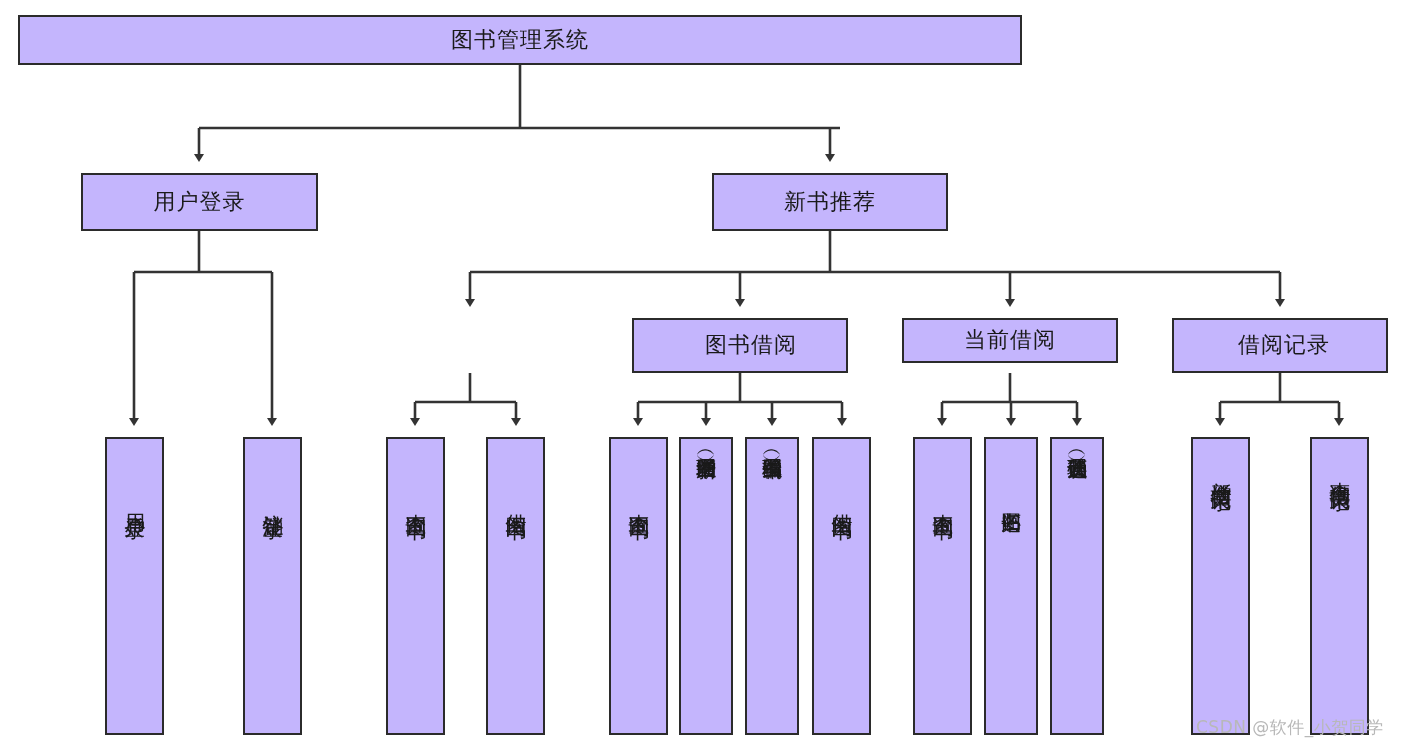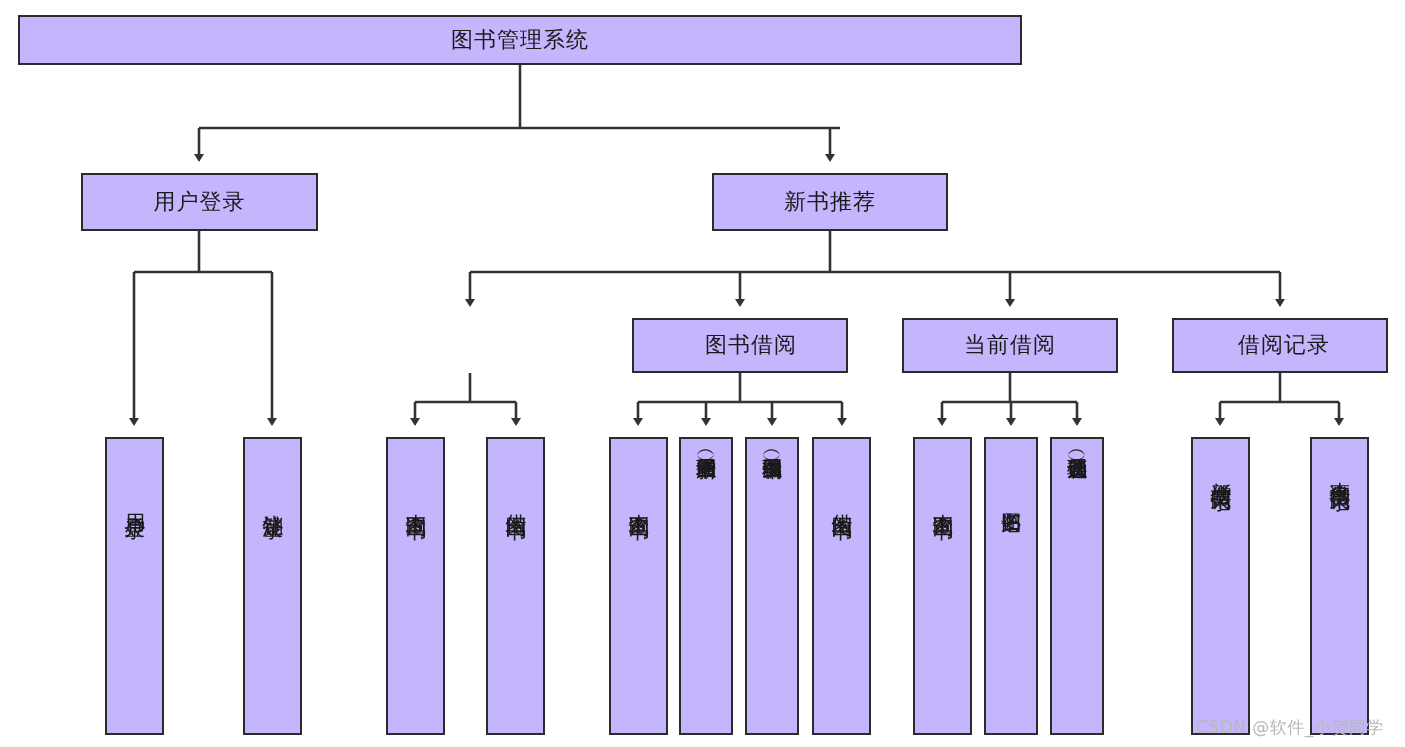--- a/index.html
+++ b/index.html
@@ -131,21 +131,21 @@
   <div class="node horiz" style="left:81px; top:173px; width:237px; height:58px;">
     <span>用户登录</span>
   </div>
   <div class="node horiz" style="left:712px; top:173px; width:236px; height:58px;">
     <span>新书推荐</span>
   </div>
 
   <div class="node horiz" style="left:632px; top:318px; width:216px; height:55px;padding-left:22px;">
     <span>图书借阅</span>
   </div>
-  <div class="node horiz" style="left:902px; top:318px; width:216px; height:55px;">
+  <div class="node horiz" style="left:902px; top:318px; width:216px; height:45px;">
     <span>当前借阅</span>
   </div>
   <div class="node horiz" style="left:1172px; top:318px; width:216px; height:55px;padding-left:8px;">
     <span>借阅记录</span>
   </div>
 
   <div class="node vert" style="left:105px; top:437px; width:59px; height:298px; padding-top:58px;">
     <span class="vlabel">用户登录</span>
   </div>
   <div class="node vert" style="left:243px; top:437px; width:59px; height:298px; padding-top:58px;">

